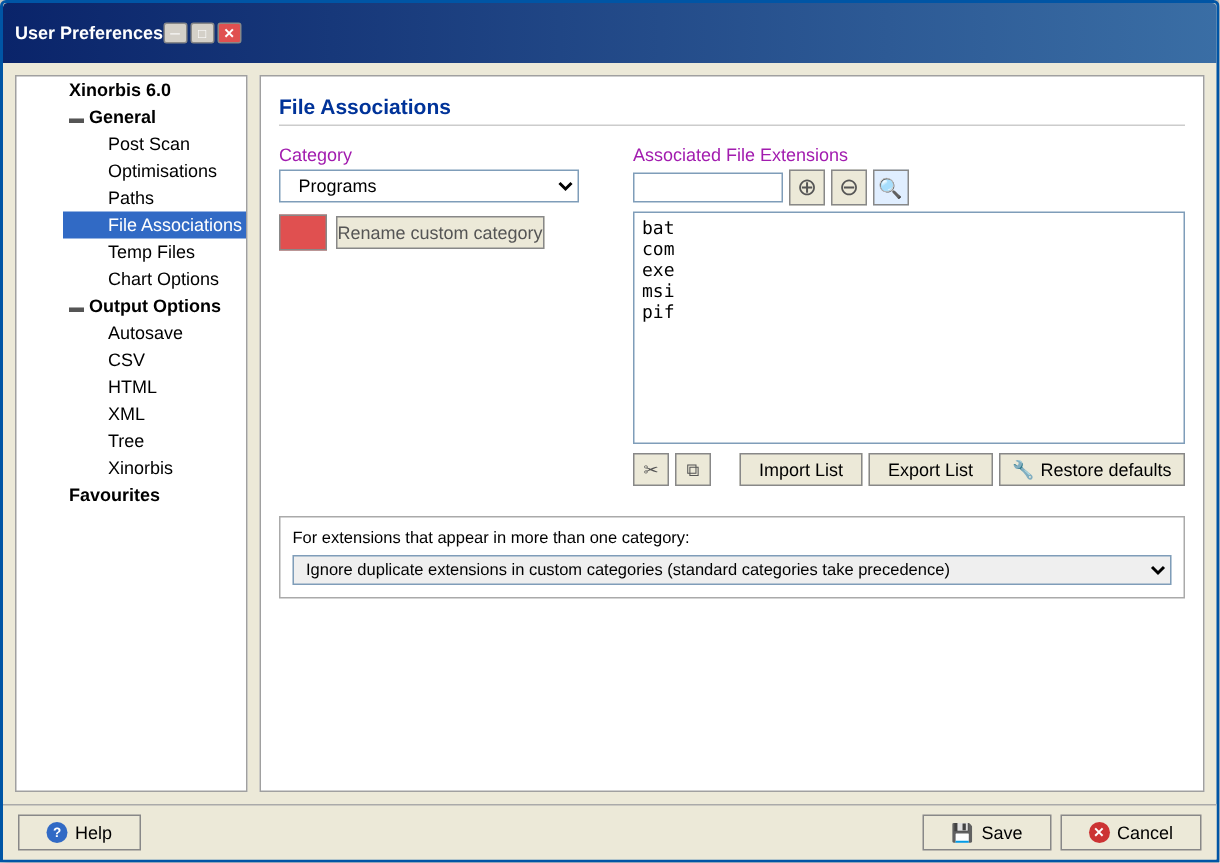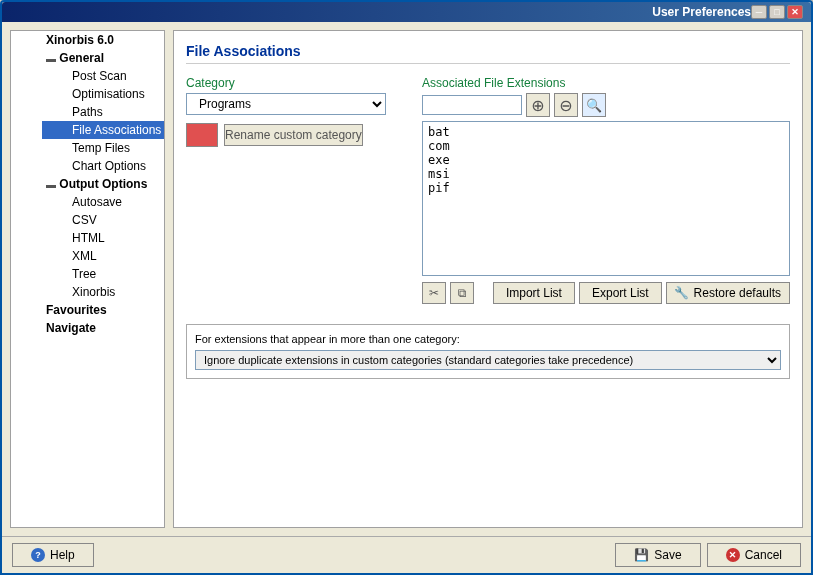--- a/index.html
+++ b/index.html
@@ -21,23 +21,23 @@
       display: flex;
       flex-direction: column;
       box-shadow: 2px 2px 6px rgba(0,0,0,0.4);
     }
     .title-bar {
       background: linear-gradient(to right, #0a246a, #3a6ea5);
       color: white;
       padding: 4px 8px;
       display: flex;
       align-items: center;
-      justify-content: flex-end;
+      justify-content: flex-start;
       border-radius: 3px 3px 0 0;
-      height: 20px;
+      height: 40px;
     }
     .title-bar-text {
       font-size: 12px;
       font-weight: bold;
     }
     .title-bar-controls {
       display: flex;
       gap: 2px;
     }
     .title-btn {
@@ -98,21 +98,21 @@
       padding-bottom: 4px;
     }
     .row {
       display: flex;
       gap: 16px;
       align-items: flex-start;
       margin-bottom: 8px;
     }
     .field-label {
       font-size: 12px;
-      color: #15803d;
+      color: #a21caf;
       margin-bottom: 3px;
     }
     .category-section { flex: 0 0 220px; }
     .extensions-section { flex: 1; }
     .category-select-row {
       display: flex;
       align-items: center;
       gap: 4px;
     }
     select.cat-select {
@@ -275,21 +275,20 @@
       <div class="tree-item level-2">Temp Files</div>
       <div class="tree-item level-2">Chart Options</div>
       <div class="tree-item level-0"><span class="tree-expander">▬</span> Output Options</div>
       <div class="tree-item level-2">Autosave</div>
       <div class="tree-item level-2">CSV</div>
       <div class="tree-item level-2">HTML</div>
       <div class="tree-item level-2">XML</div>
       <div class="tree-item level-2">Tree</div>
       <div class="tree-item level-2">Xinorbis</div>
       <div class="tree-item level-0">Favourites</div>
-      <div class="tree-item level-0">Navigate</div>
     </div>
 
     <div class="main-panel">
       <div class="panel-title">File Associations</div>
 
       <div class="row">
 
         <div class="category-section">
           <div class="field-label">Category</div>
           <div class="category-select-row">

